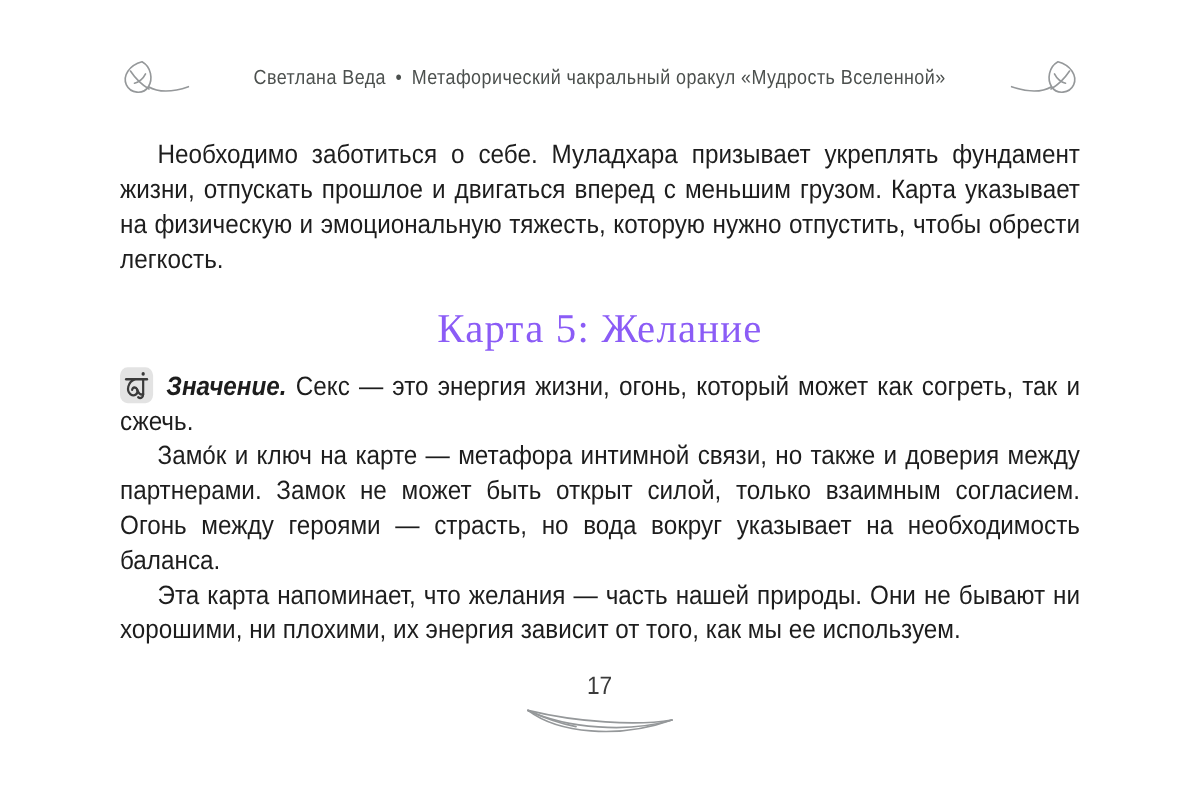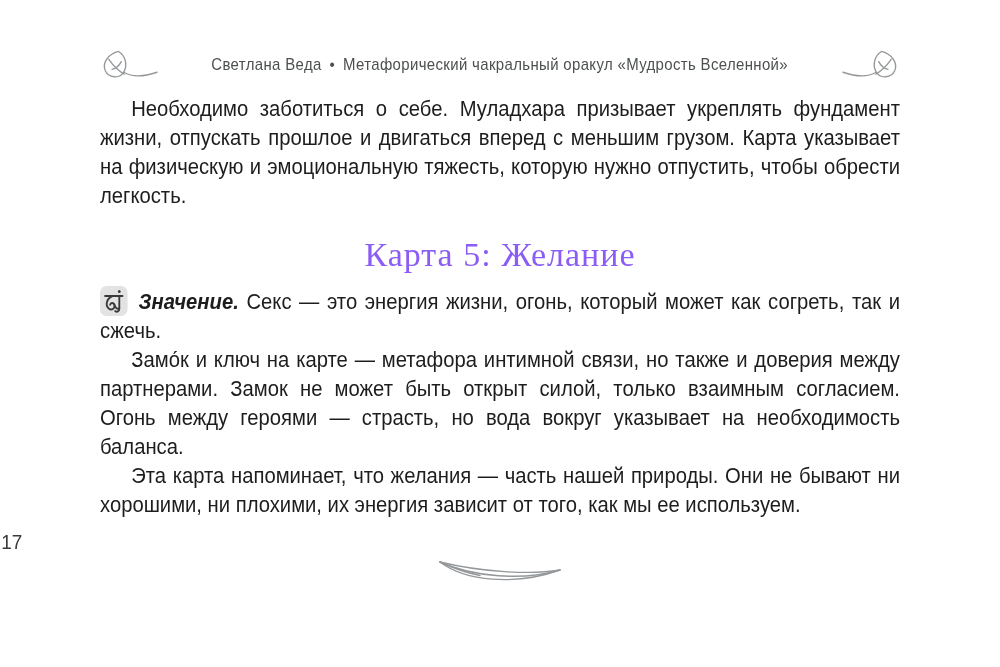--- a/index.html
+++ b/index.html
@@ -24,21 +24,21 @@
     color: #4c504e;
     white-space: nowrap;
     transform: scaleX(0.88);
     transform-origin: center;
   }
   .hdr-sep { padding: 0 9px; }
   .leaf svg { display: block; }
   .leaf-right svg { transform: scaleX(-1); }
 
   
-  .content { width: 800px; margin: 12px auto 0 auto; }
+  .content { width: 800px; margin: 32px auto 0 auto; }
   .cond {
     width: 870px;
     transform: scaleX(0.9195);
     transform-origin: 0 0;
   }
   .cond p {
     margin: 0;
     font-size: 22px;
     line-height: 29px;
     color: #1d1d1d;
@@ -63,21 +63,21 @@
     width: 30px; height: 30px;
     background: #e3e3e3;
     border-radius: 7px;
     vertical-align: -7px;
     margin-right: 12px;
   }
   .badge svg { display: block; margin: 2px auto 0 auto; }
   .meaning-label { font-weight: bold; font-style: italic; }
 
   
-  .footer { margin-top: 11px; }
+  .footer { text-align: center; margin-top: 21px; }
   .page-num {
     display: inline-block;
     font-size: 21px;
     color: #3b3b3b;
     transform: scaleX(0.9);
   }
   .flourish svg { display: block; margin: 1px auto 0 auto; }
 </style>
 </head>
 <body>

